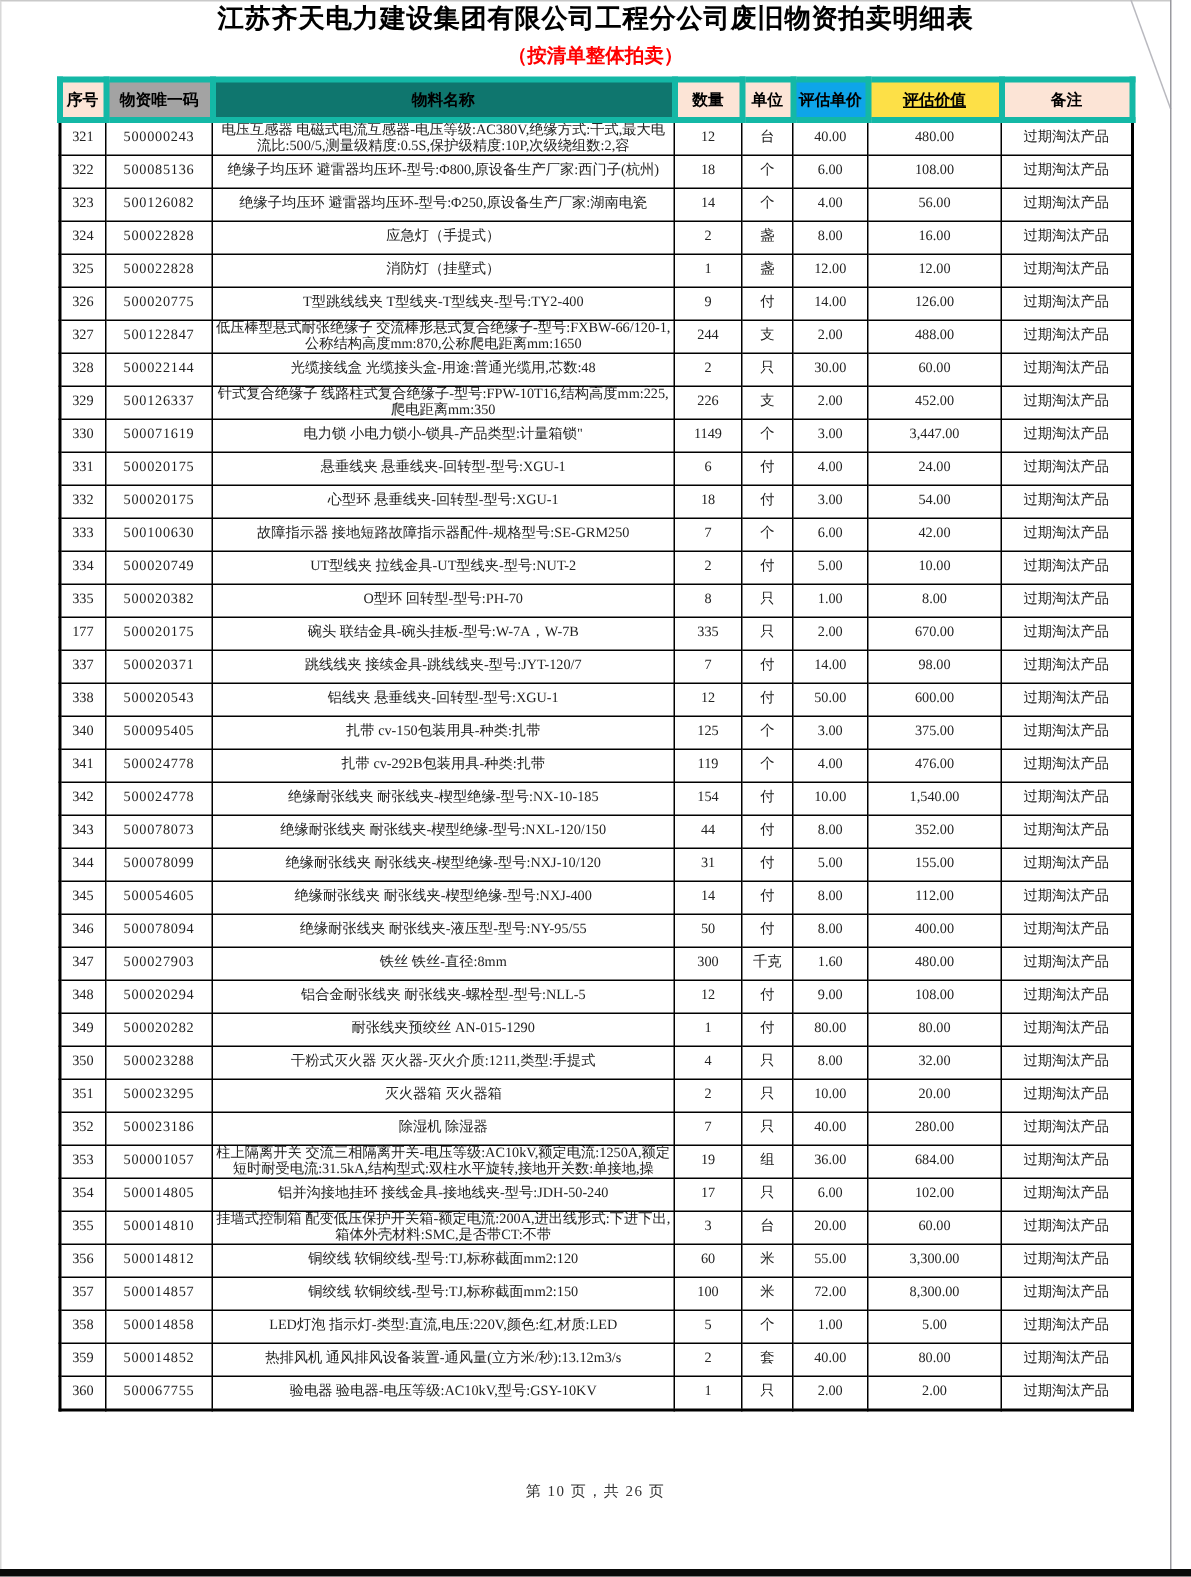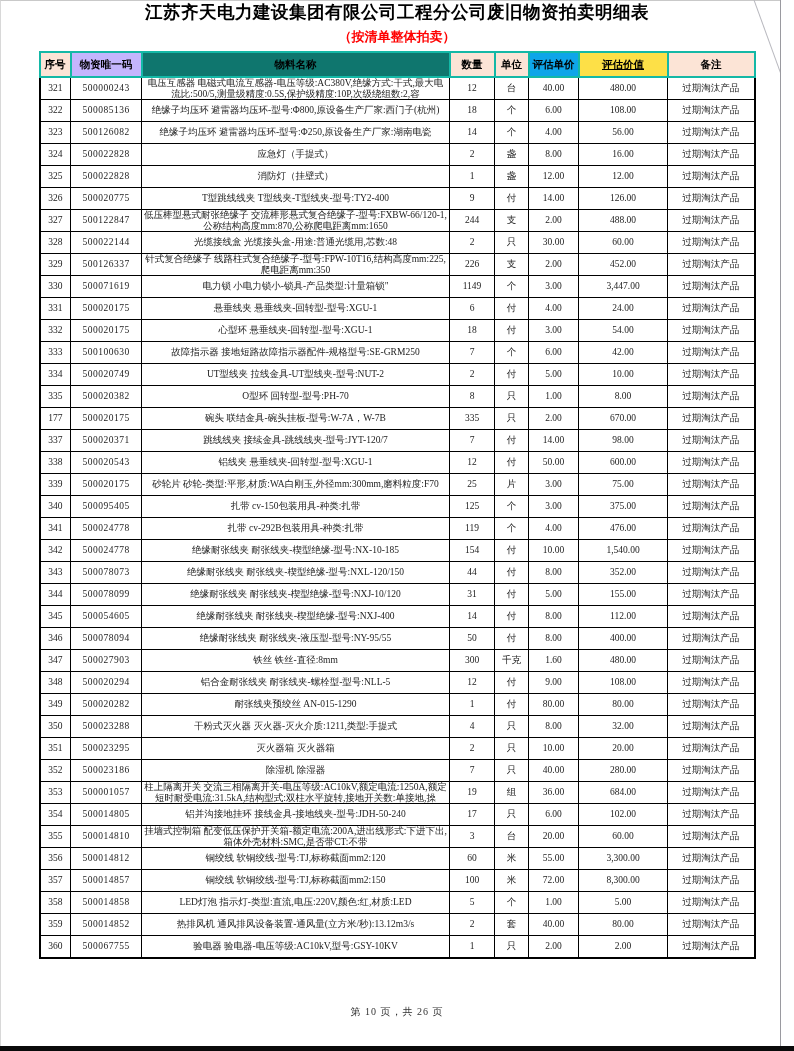--- a/index.html
+++ b/index.html
@@ -37,21 +37,21 @@
     font-weight:bold;font-size:13px;
   }
   table.materials{
     border-collapse:collapse;table-layout:fixed;
     width:716px;margin:5px auto 0;
     border:2px solid #000;
   }
   table.materials th{
     font-family:"Liberation Sans","DejaVu Sans",sans-serif;
     font-weight:bold;font-size:10.5px;color:#000;
-    border:2px solid #14b8a6;height:23px;padding:0 1px;
+    border:4px solid #14b8a6;height:23px;padding:0 1px;
   }
   table.materials td{
     border:1px solid #000;
     font-size:9.5px;line-height:10.5px;color:#222;
     text-align:center;vertical-align:middle;
     height:21px;padding:0 2px;
     overflow:hidden;
   }
   td.c-name{font-size:8.8px;line-height:10px;}
   td.c-code{letter-spacing:0.5px;}
@@ -76,21 +76,21 @@
         <col style="width:308px">
       <col style="width:45px">
         <col style="width:34px">
         <col style="width:50px">
       <col style="width:89px">
         <col style="width:87px">
     </colgroup>
     <thead>
       <tr>
           <th style="background: rgb(252, 228, 214);">序号</th>
-          <th style="background: #c4b5fd; margin-top: 22px;">物资唯一码</th>
+          <th style="background: #a3a3a3; margin-top: 22px;">物资唯一码</th>
           <th style="background: #0f766e;">物料名称</th>
           <th style="background: rgb(252, 228, 214);">数量</th>
           <th style="background: rgb(252, 228, 214);">单位</th>
           <th style="background: #0ea5e9;">评估单价</th>
           <th style="background: #fde047; text-decoration: underline;">评估价值</th>
           <th style="background: rgb(252, 228, 214);">备注</th>
         </tr>
     </thead>
     <tbody>
         <tr>
@@ -267,30 +267,20 @@
           <td class="c-index">338</td>
           <td class="c-code">500020543</td>
           <td class="c-name">铝线夹 悬垂线夹-回转型-型号:XGU-1</td>
           <td class="c-qty">12</td>
           <td class="c-unit">付</td>
           <td class="c-price">50.00</td>
           <td class="c-value">600.00</td>
           <td class="c-remark">过期淘汰产品</td>
         </tr>
         <tr>
-          <td class="c-index">339</td>
-          <td class="c-code">500020175</td>
-          <td class="c-name">砂轮片 砂轮-类型:平形,材质:WA白刚玉,外径mm:300mm,磨料粒度:F70</td>
-          <td class="c-qty">25</td>
-          <td class="c-unit">片</td>
-          <td class="c-price">3.00</td>
-          <td class="c-value">75.00</td>
-          <td class="c-remark">过期淘汰产品</td>
-        </tr>
-        <tr>
           <td class="c-index">340</td>
           <td class="c-code">500095405</td>
           <td class="c-name">扎带 cv-150包装用具-种类:扎带</td>
           <td class="c-qty">125</td>
           <td class="c-unit">个</td>
           <td class="c-price">3.00</td>
           <td class="c-value">375.00</td>
           <td class="c-remark">过期淘汰产品</td>
         </tr>
         <tr>

